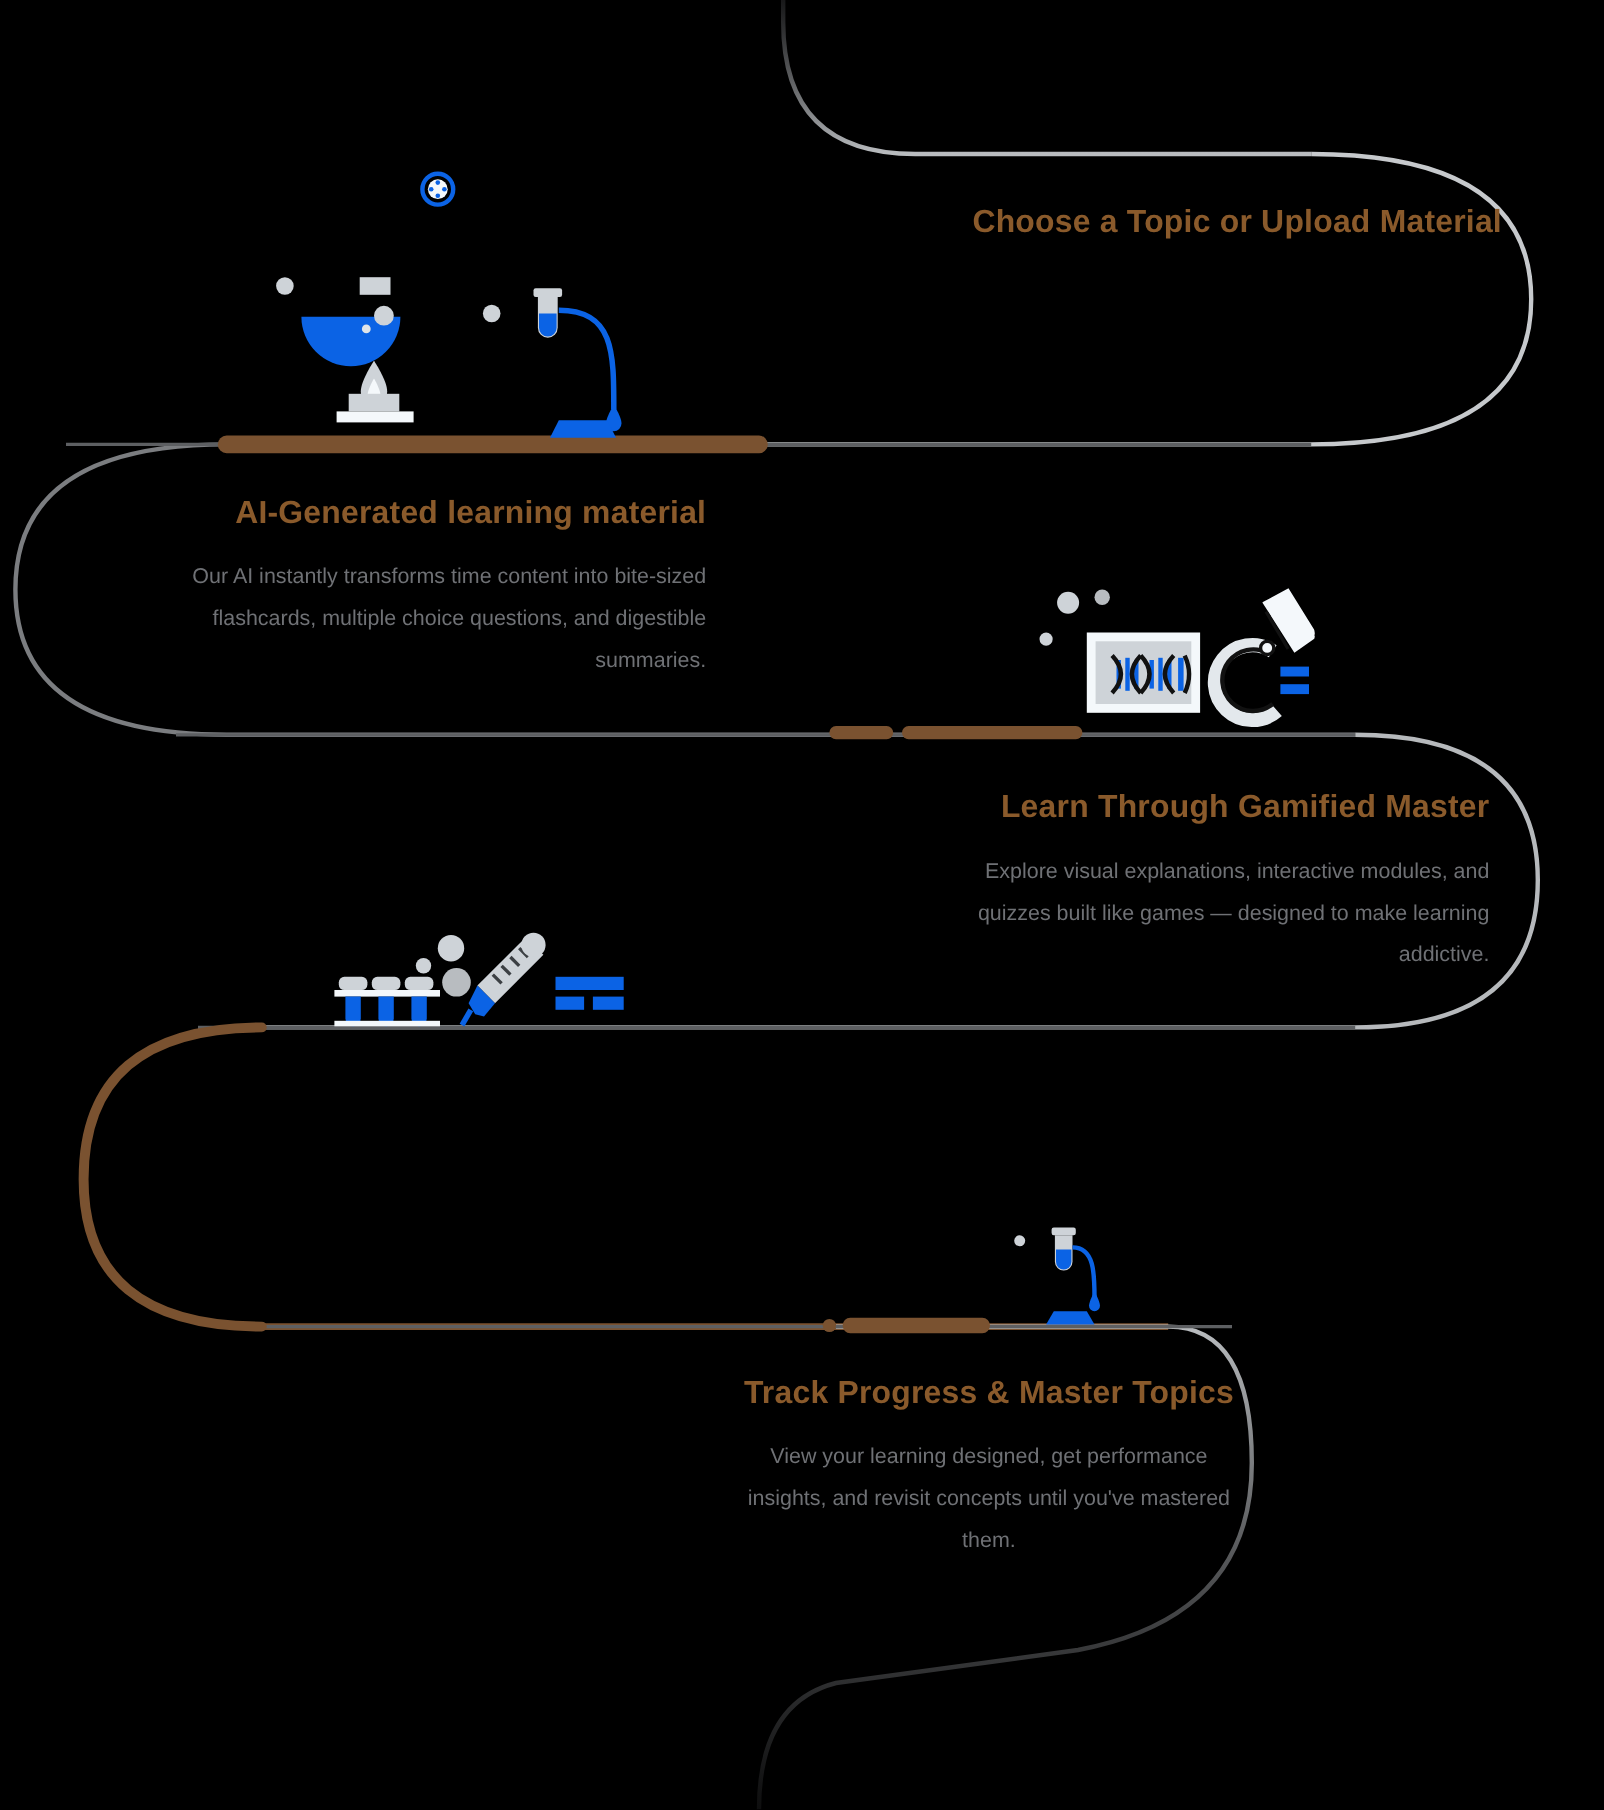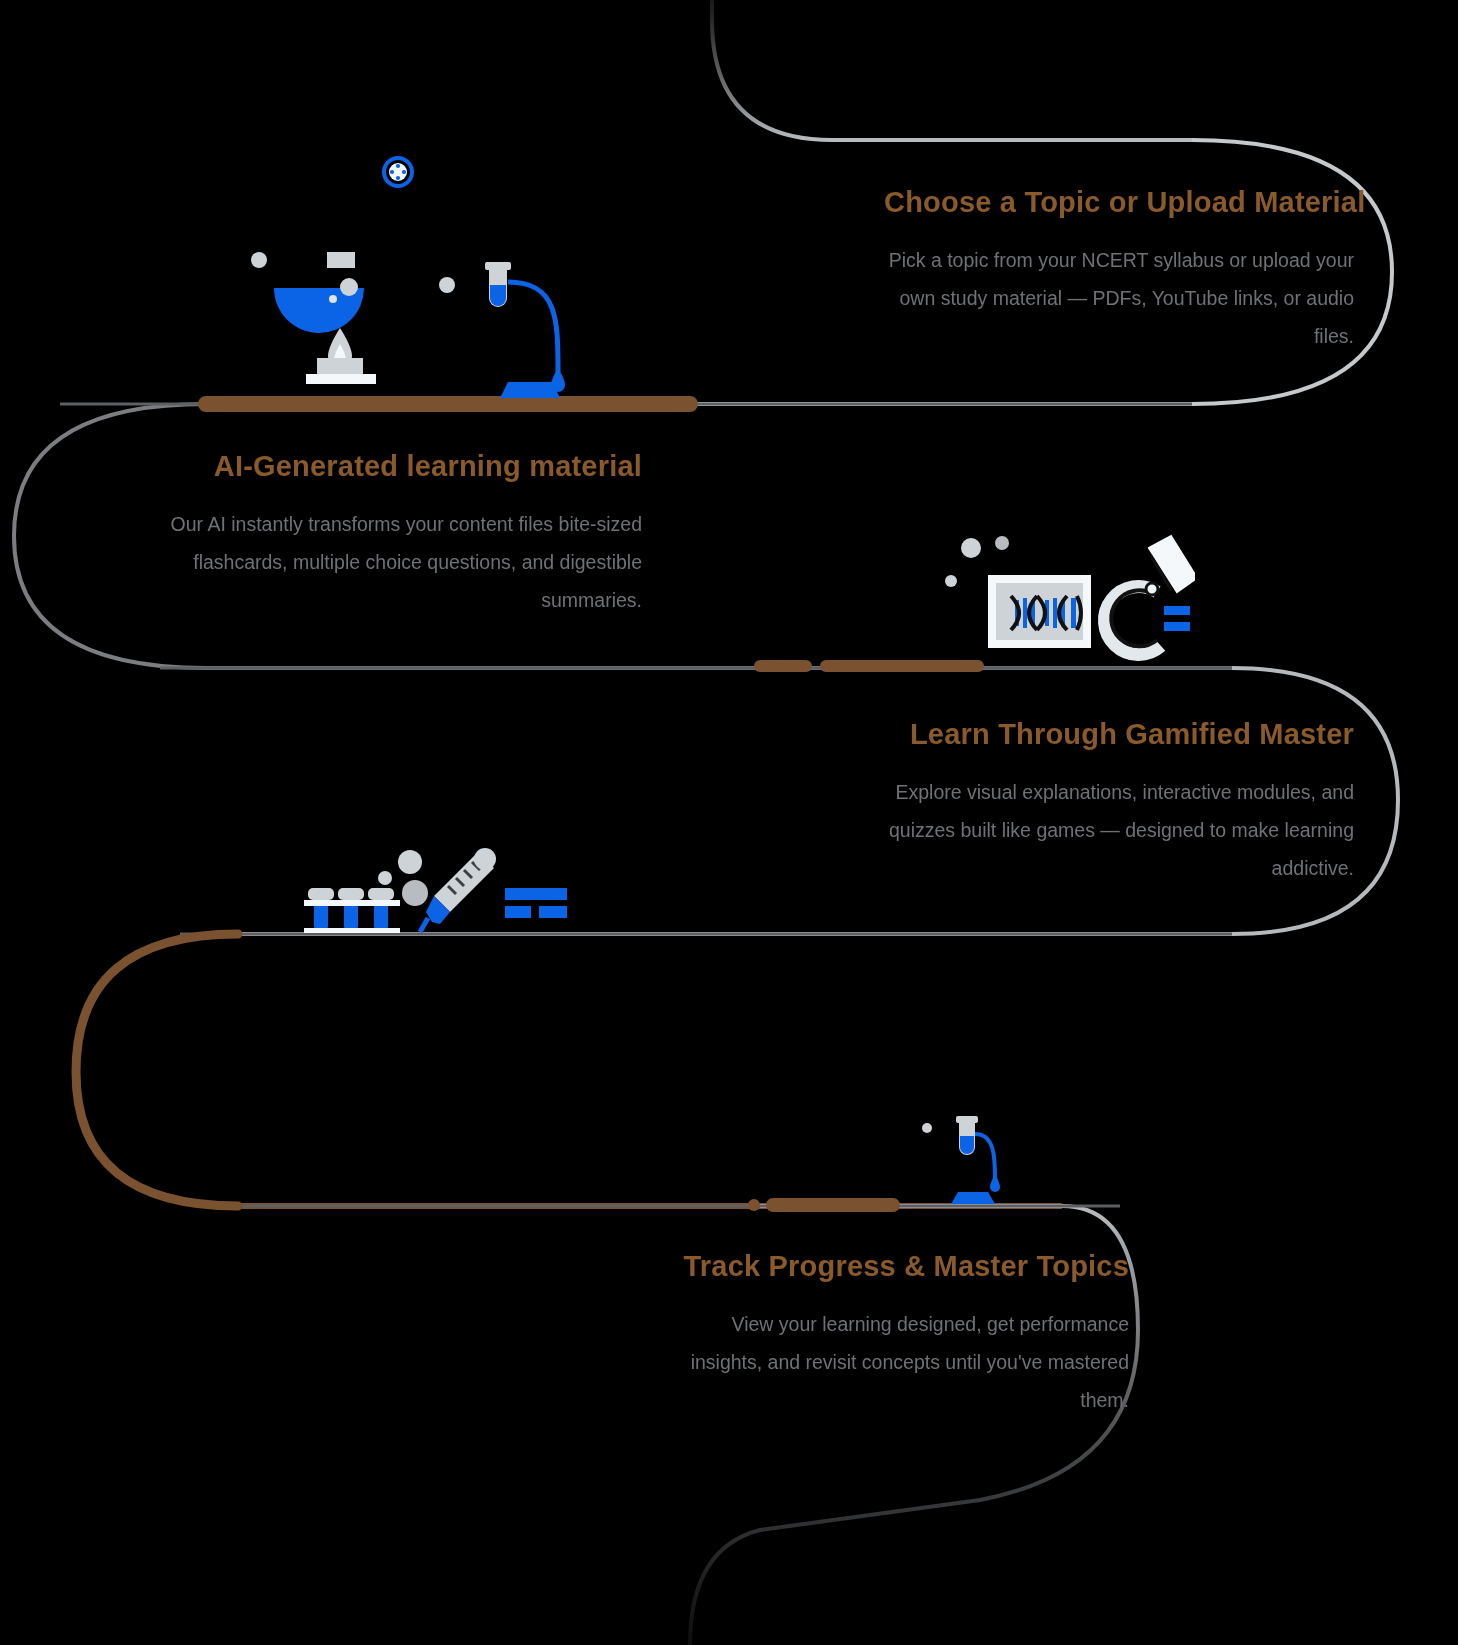--- a/index.html
+++ b/index.html
@@ -35,21 +35,21 @@
     font-weight:400;
   }
   .align-right{text-align:right;}
   .align-left{text-align:right;}
 
   
   #step-1{right:128px;top:186px;width:470px;}
   #step-2{left:122px;top:450px;width:520px;}
   #step-3{right:128px;top:718px;width:510px;}
   #step-4{left:167px;top:985px;width:500px;}
-  #step-5{right:353px;top:1250px;width:460px;}
+  #step-5{right:353px;top:1250px;width:460px;text-align:center;}
 
   
   .illo{position:absolute;}
   #illo-lab{left:228px;top:140px;width:350px;height:280px;}
   #illo-dna{left:925px;top:520px;width:270px;height:160px;}
   #illo-rack{left:300px;top:840px;width:300px;height:100px;}
   #illo-tube{left:915px;top:1110px;width:100px;height:100px;}
 </style>
 </head>
 <body>
@@ -208,26 +208,25 @@
       <path d="M44 13 h16 v24 a8 8 0 0 1 -16 0 z" fill="#ced3d8"></path>
       <path d="M45 26 h14 v11 a7 7 0 0 1 -14 0 z" fill="#0b63e5"></path>
       <path d="M60 24 C 80 24 80 48 80 70" fill="none" stroke="#0b63e5" stroke-width="4"></path>
       <path d="M80 64 c0 0 -5 9 -5 13 a5 5 0 0 0 10 0 c0 -4 -5 -13 -5 -13 z" fill="#0b63e5"></path>
       <path d="M58 94 l7 -12 h30 l7 12 z" transform="translate(-22,0)" fill="#0b63e5"></path>
     </g>
   </svg>
 
   <div class="step align-right" id="step-1">
     <h2>Choose a Topic or Upload Material</h2>
-    <p>Pick a topic from your NCERT syllabus or upload your own study material — PDFs, YouTube links, or audio files.</p>
   </div>
 
   <div class="step align-left" id="step-2">
     <h2>AI-Generated learning material</h2>
-    <p>Our AI instantly transforms your content files bite-sized flashcards, multiple choice questions, and digestible summaries.</p>
+    <p>Our AI instantly transforms time content into bite-sized flashcards, multiple choice questions, and digestible summaries.</p>
   </div>
 
   <div class="step align-right" id="step-3">
     <h2>Learn Through Gamified Master</h2>
     <p>Explore visual explanations, interactive modules, and quizzes built like games — designed to make learning addictive.</p>
   </div>
 
 
   <div class="step align-right" id="step-5">
     <h2>Track Progress &amp; Master Topics</h2>

